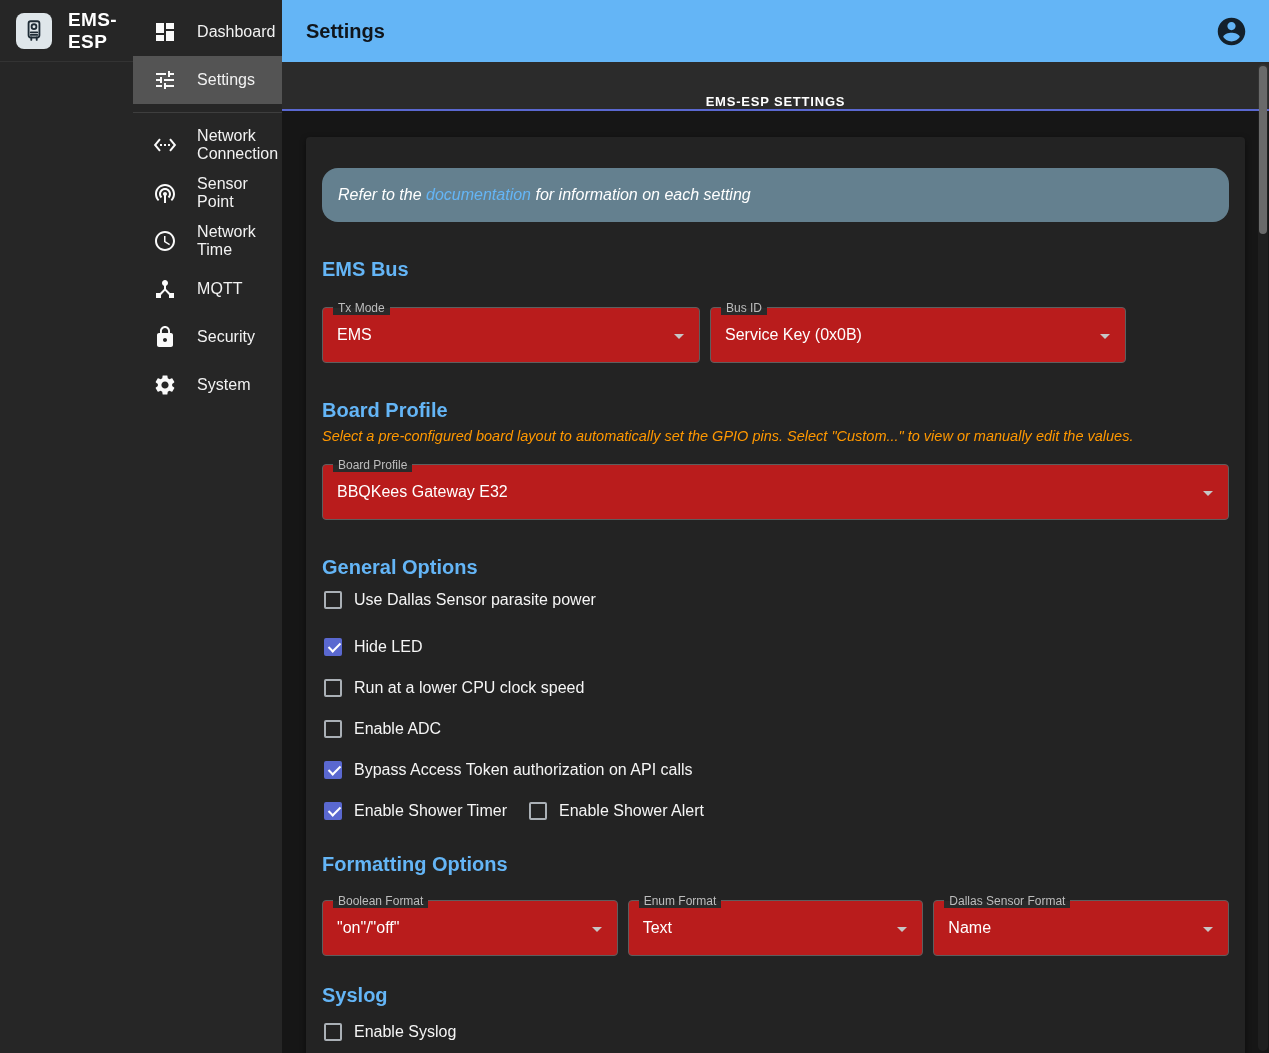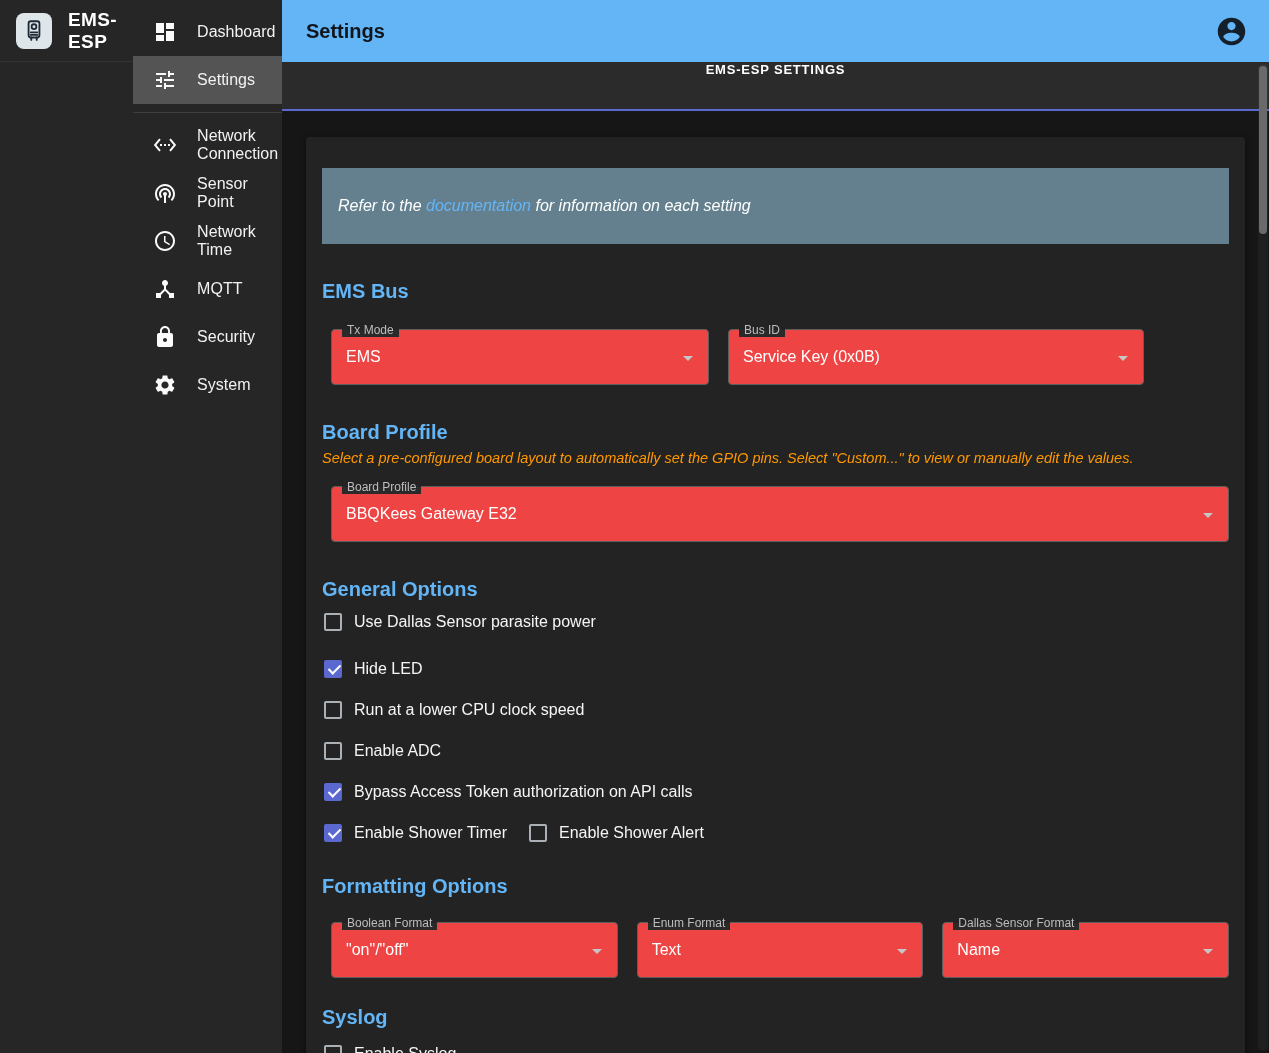--- a/index.html
+++ b/index.html
@@ -22,37 +22,37 @@
   .nav-item .nav-icon { width:24px; height:24px; margin-right:20px; fill:#fafafa; flex-shrink:0; }
   .nav-divider { border:none; border-top:1px solid #3e3e3e; margin:8px 0; }
 
   
   .main { flex:1; display:flex; flex-direction:column; background:#161616; position:relative; }
   .topbar { height:62px; background:#64b5f6; display:flex; align-items:center; justify-content:space-between; padding:0 20px 0 24px; flex-shrink:0; }
   .topbar-title { color:#10151b; font-size:20px; font-weight:600; }
   .account-btn { width:36px; height:36px; border:none; background:transparent; cursor:pointer; padding:0; display:flex; align-items:center; justify-content:center; }
   .account-btn svg { width:33px; height:33px; fill:#13202b; }
 
-  .tabbar { height:49px; background:#2b2b2b; display:flex; align-items:flex-start; justify-content:center; border-bottom:2px solid #5a68d0; flex-shrink:0; }
+  .tabbar { height:49px; background:#2b2b2b; display:flex; align-items:flex-end; justify-content:center; border-bottom:2px solid #5a68d0; flex-shrink:0; }
   .tab { color:#fff; font-size:13px; font-weight:700; letter-spacing:.8px; text-transform:uppercase; cursor:pointer; }
 
   .content { flex:1; padding:26px 24px 0; overflow:hidden; position:relative; }
   .card { background:#232323; border-radius:4px; box-shadow:0 2px 6px rgba(0,0,0,.45); padding:16px 16px 60px; height:1500px; }
 
-  .banner { margin-top:15px; background:#64808f; border-radius:0; padding:29px 16px; font-style:italic; font-size:16px; color:#fff; }
+  .banner { margin-top:15px; background:#64808f; border-radius:16px; padding:18px 16px; font-style:italic; font-size:16px; color:#fff; }
   .banner a { color:#64b5f6; text-decoration:none; font-style:italic; cursor:pointer; }
 
   .section-title { color:#64b5f6; font-size:20px; font-weight:700; margin-top:36px; line-height:1.15; }
   .section-title.tight { margin-top:22px; }
   .section-title.syslog { margin-top:28px; }
 
   .helper { color:#ff9800; font-style:italic; font-size:14.5px; margin-top:6px; }
 
   .field-row { display:flex; gap:10px; margin-top:26px; }
-  .field { position:relative; height:56px; border:1px solid #5e5e5e; border-radius:4px; background:#ef4444; display:flex; align-items:center; padding:0 40px 0 14px; cursor:pointer;margin-left:9px; }
+  .field { position:relative; height:56px; border:1px solid #5e5e5e; border-radius:4px; background:#b91c1c; display:flex; align-items:center; padding:0 40px 0 14px; cursor:pointer; }
   .field-label { position:absolute; top:-7px; left:10px; font-size:12px; line-height:14px; color:#bdbdbd; padding:0 5px;
                  background:linear-gradient(#232323 50%, #2a2a2a 50%); white-space:nowrap; }
   .field-value { color:#fff; font-size:16px; white-space:nowrap; overflow:hidden; }
   .caret { position:absolute; right:8px; top:16px; width:24px; height:24px; fill:#c6c6c6; }
 
   .w-tx { width:378px; } .w-bus { width:416px; } .w-full { width:100%; } .w-third { flex:1; }
 
   .check-row { display:flex; align-items:center; height:41px; }
   .check-row.first { margin-top:6px; }
   .check-row.solo { margin-top:4px; }

